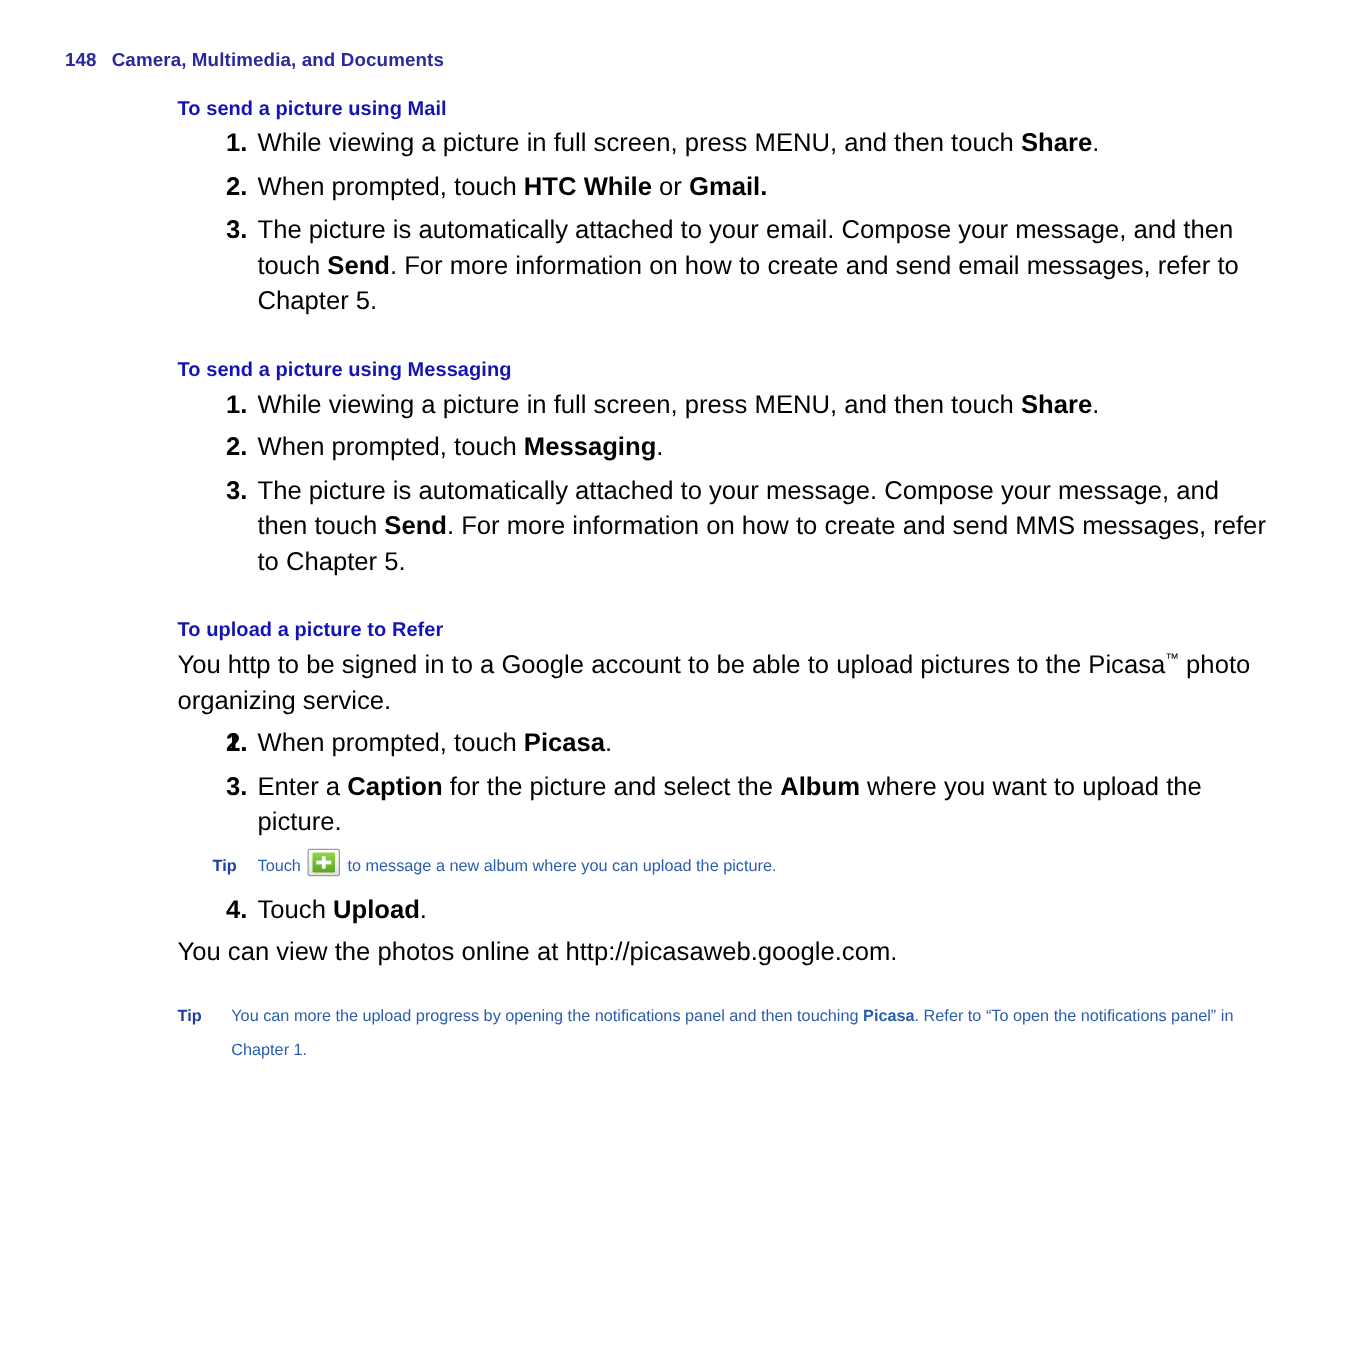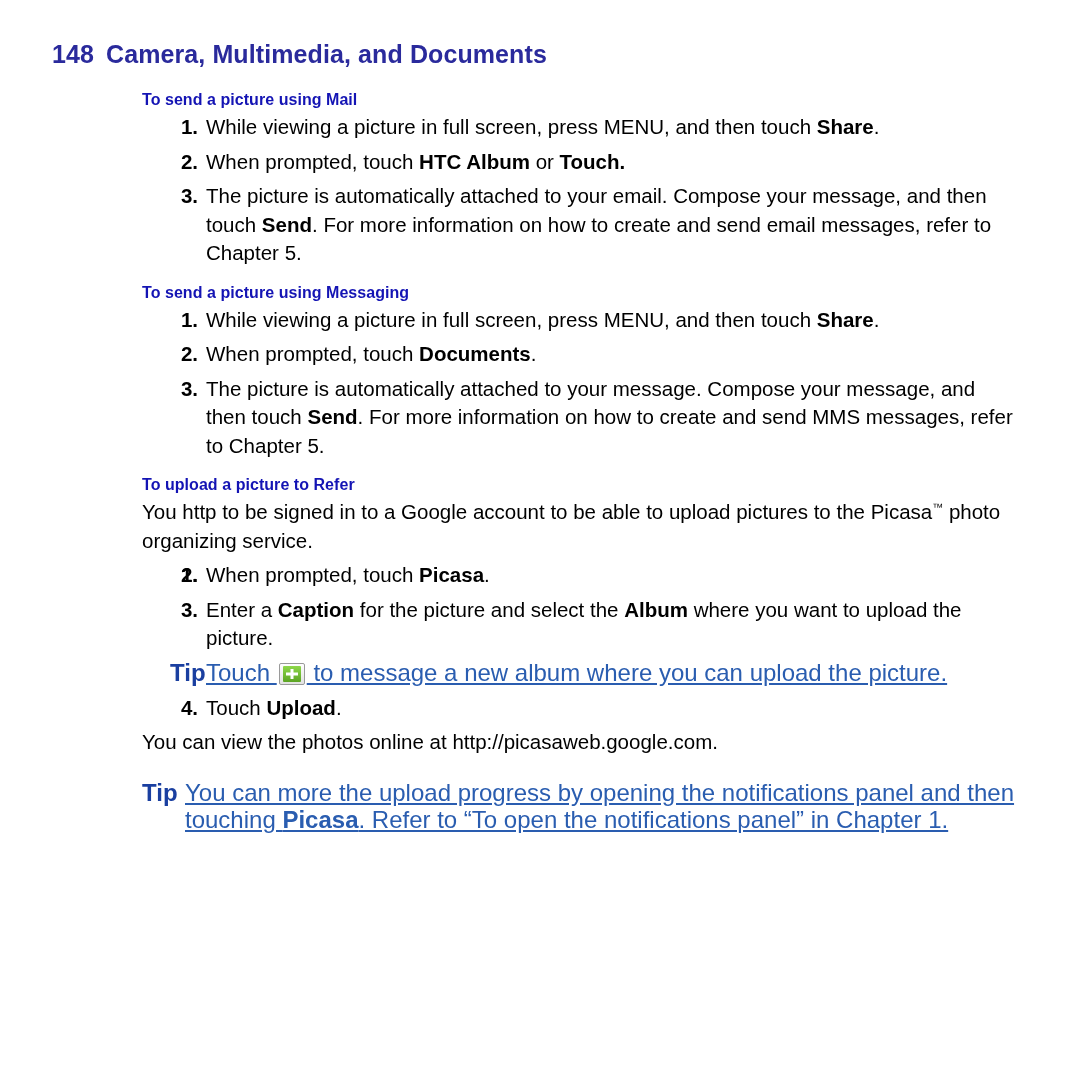--- a/index.html
+++ b/index.html
@@ -16,40 +16,40 @@
     overflow: hidden;
   }
   .page {
     position: relative;
     width: 1080px;
     height: 1080px;
     box-sizing: border-box;
     padding: 40px 60px 0 52px;
   }
   .running-head {
-    font-size: 25px;
+    font-size: 15px;
     font-weight: bold;
     color: #2a2a9c;
     letter-spacing: 0.1px;
     margin: 0 0 22px 0;
     padding-left: 0px;
   }
   .running-head .pgnum {
     margin-right: 12px;
   }
   h2.section-head {
     font-size: 16px;
     font-weight: bold;
     color: #1414b4;
     margin: 0 0 4px 0;
     padding-left: 90px;
     letter-spacing: 0.05px;
   }
   .section-head.tight {
-    margin-top: 16px;
+    margin-top: 32px;
   }
   .block {
     margin-bottom: 0;
   }
   ol.steps {
     list-style: none;
     margin: 0;
     padding: 0;
   }
   ol.steps li {
@@ -70,24 +70,23 @@
   p.body-para {
     font-size: 20.5px;
     line-height: 28.5px;
     margin: 4px 0 6px 0;
     padding-left: 90px;
   }
   .tip-row {
     position: relative;
     padding-left: 154px;
     margin: 6px 0 8px 0;
-    font-size: 24px;
+    font-size: 13px;
     line-height: 27px;
     color: #2a5db0;
-    text-decoration: underline;
   }
   .tip-row .tip-label {
     position: absolute;
     left: 118px;
     font-weight: bold;
     color: #1a3fa0;
   }
   .tip-row.wide {
     padding-left: 133px;
   }
@@ -158,39 +157,39 @@
 
   <div class="block">
     <h2 class="section-head">To send a picture using Mail</h2>
     <ol class="steps">
       <li>
         <span class="num">1.</span>
         <span><span>While viewing a picture in full screen, press MENU, and then touch </span><b>Share</b><span>.</span></span>
       </li>
       <li>
         <span class="num">2.</span>
-        <span><span>When prompted, touch </span><b>HTC Album</b><span> or </span><b>Touch.</b></span>
+        <span><span>When prompted, touch </span><b>HTC While</b><span> or </span><b>Gmail.</b></span>
       </li>
       <li>
         <span class="num">3.</span>
         <span><span>The picture is automatically attached to your email. Compose your message, and then touch </span><b>Send</b><span>. For more information on how to create and send email messages, refer to Chapter 5.</span></span>
       </li>
     </ol>
   </div>
 
   <div class="block">
     <h2 class="section-head tight">To send a picture using Messaging</h2>
     <ol class="steps">
       <li>
         <span class="num">1.</span>
         <span><span>While viewing a picture in full screen, press MENU, and then touch </span><b>Share</b><span>.</span></span>
       </li>
       <li>
         <span class="num">2.</span>
-        <span><span>When prompted, touch </span><b>Documents</b><span>.</span></span>
+        <span><span>When prompted, touch </span><b>Messaging</b><span>.</span></span>
       </li>
       <li>
         <span class="num">3.</span>
         <span><span>The picture is automatically attached to your message. Compose your message, and then touch </span><b>Send</b><span>. For more information on how to create and send MMS messages, refer to Chapter 5.</span></span>
       </li>
     </ol>
   </div>
 
   <div class="block">
     <h2 class="section-head tight">To upload a picture to Refer</h2>

